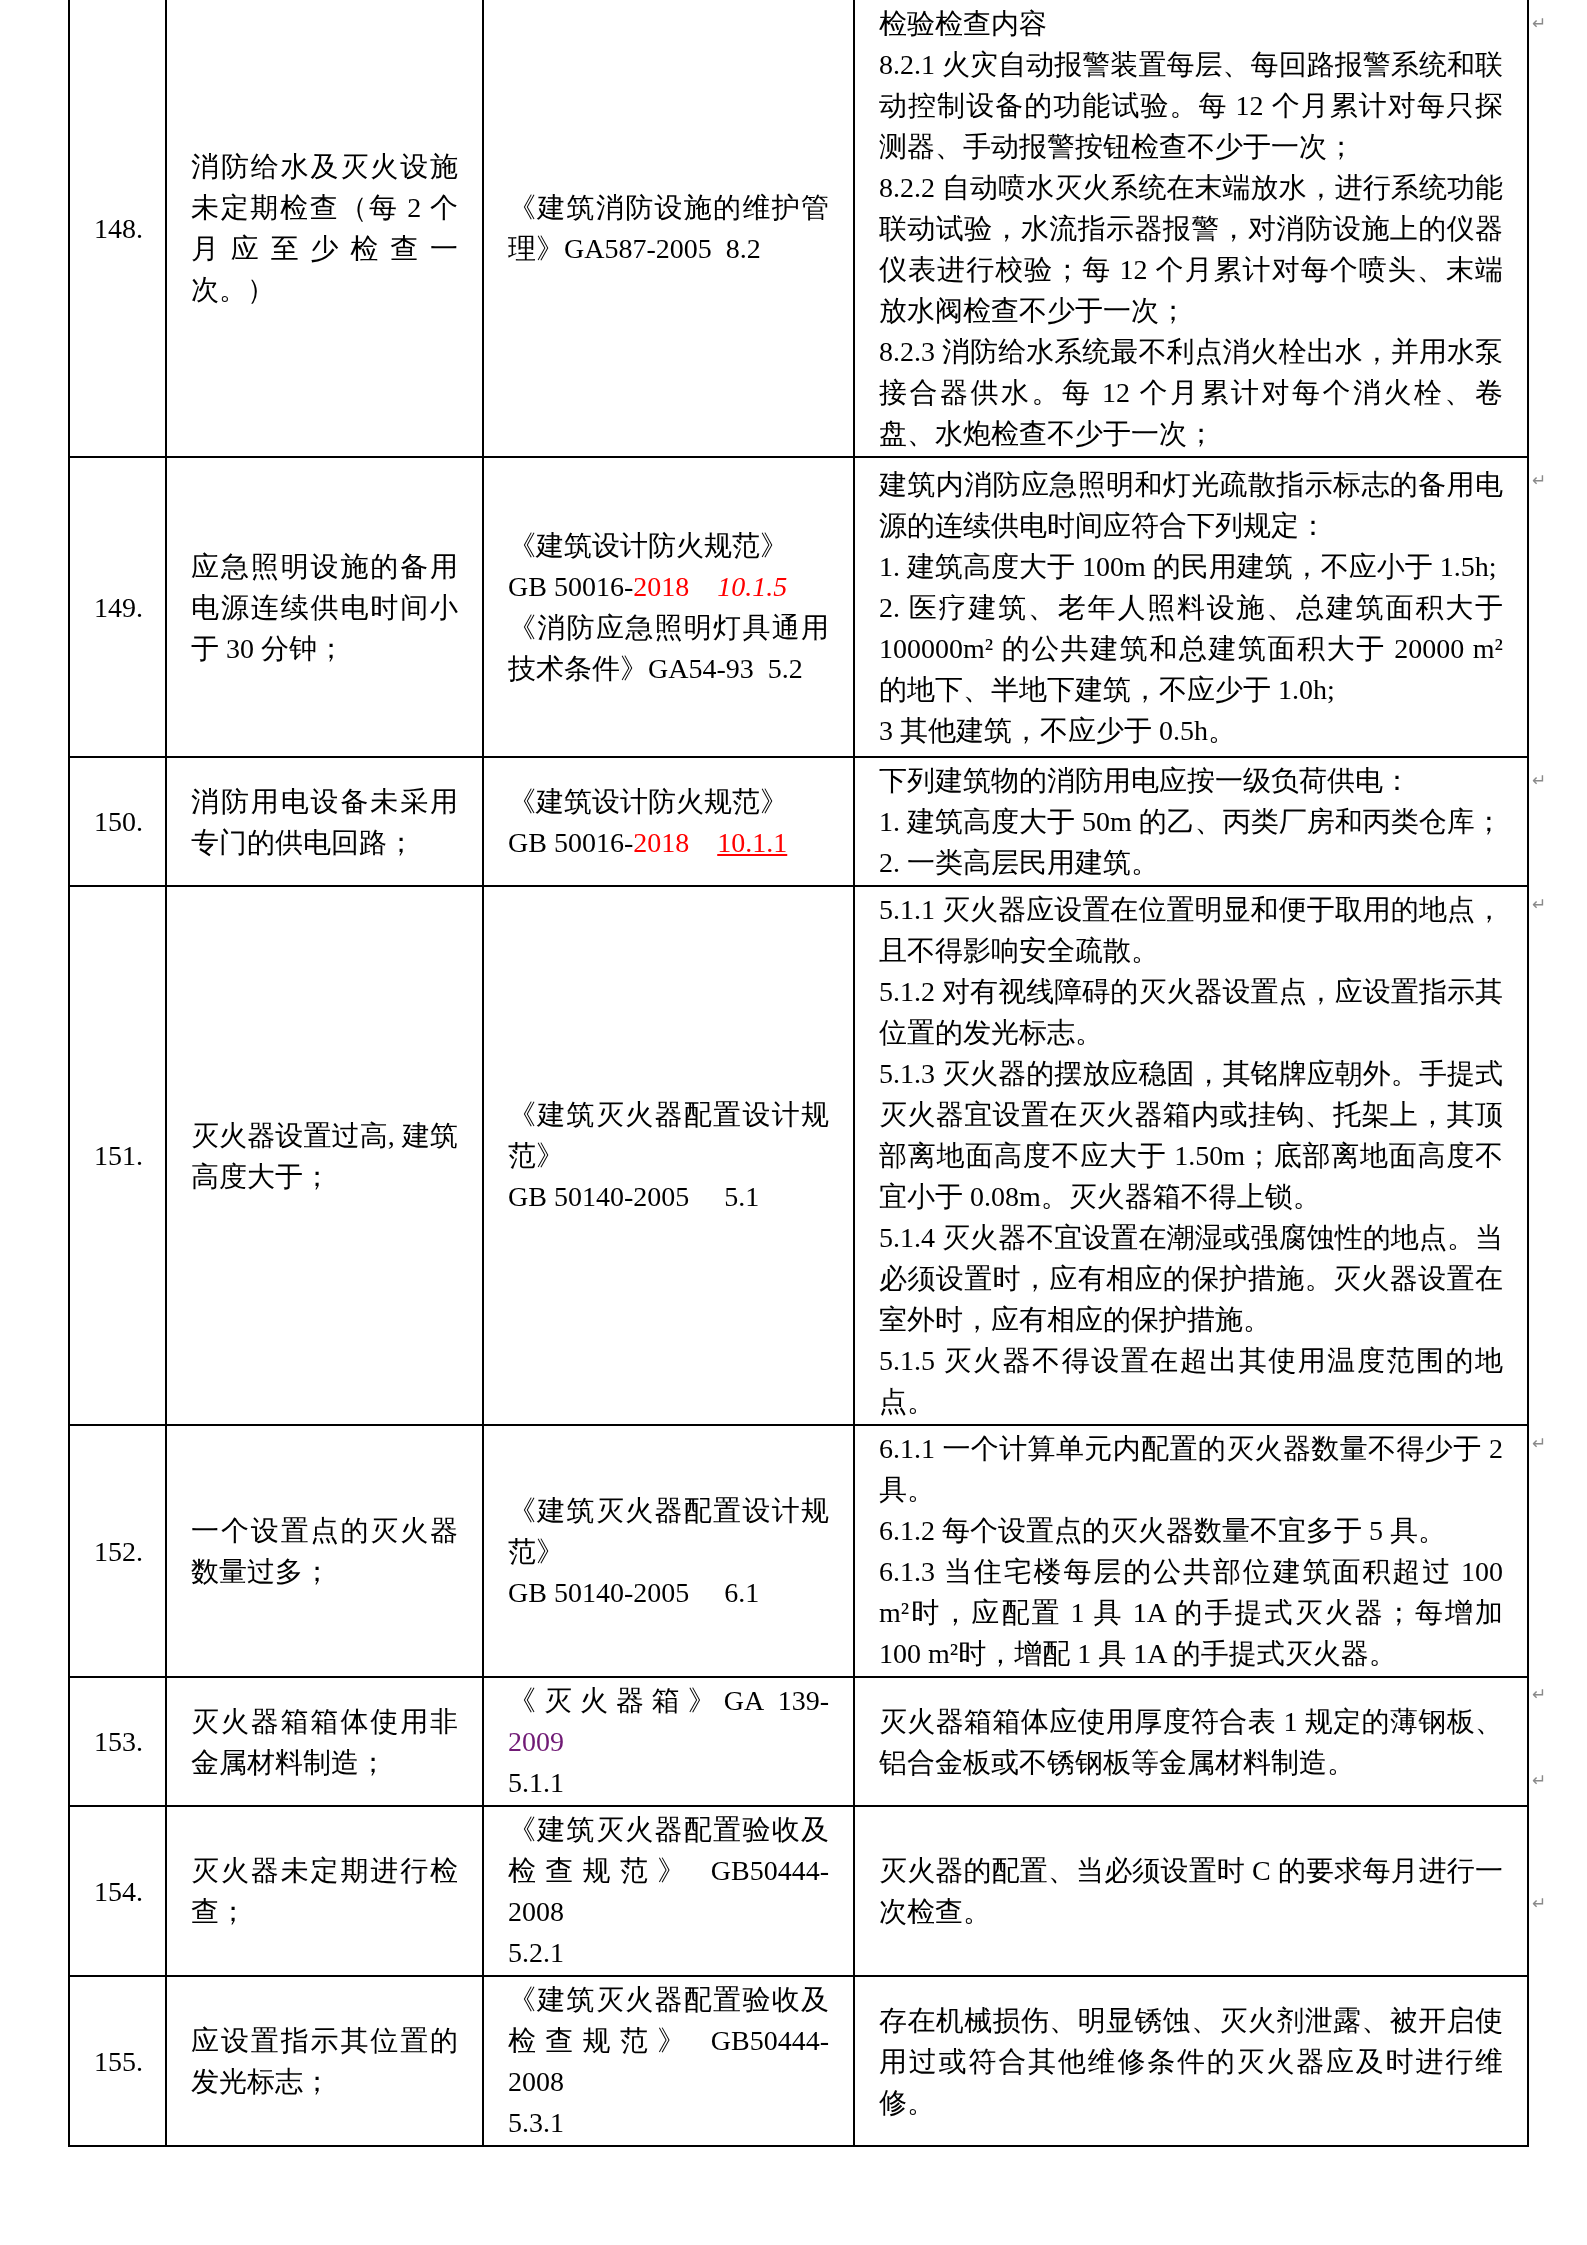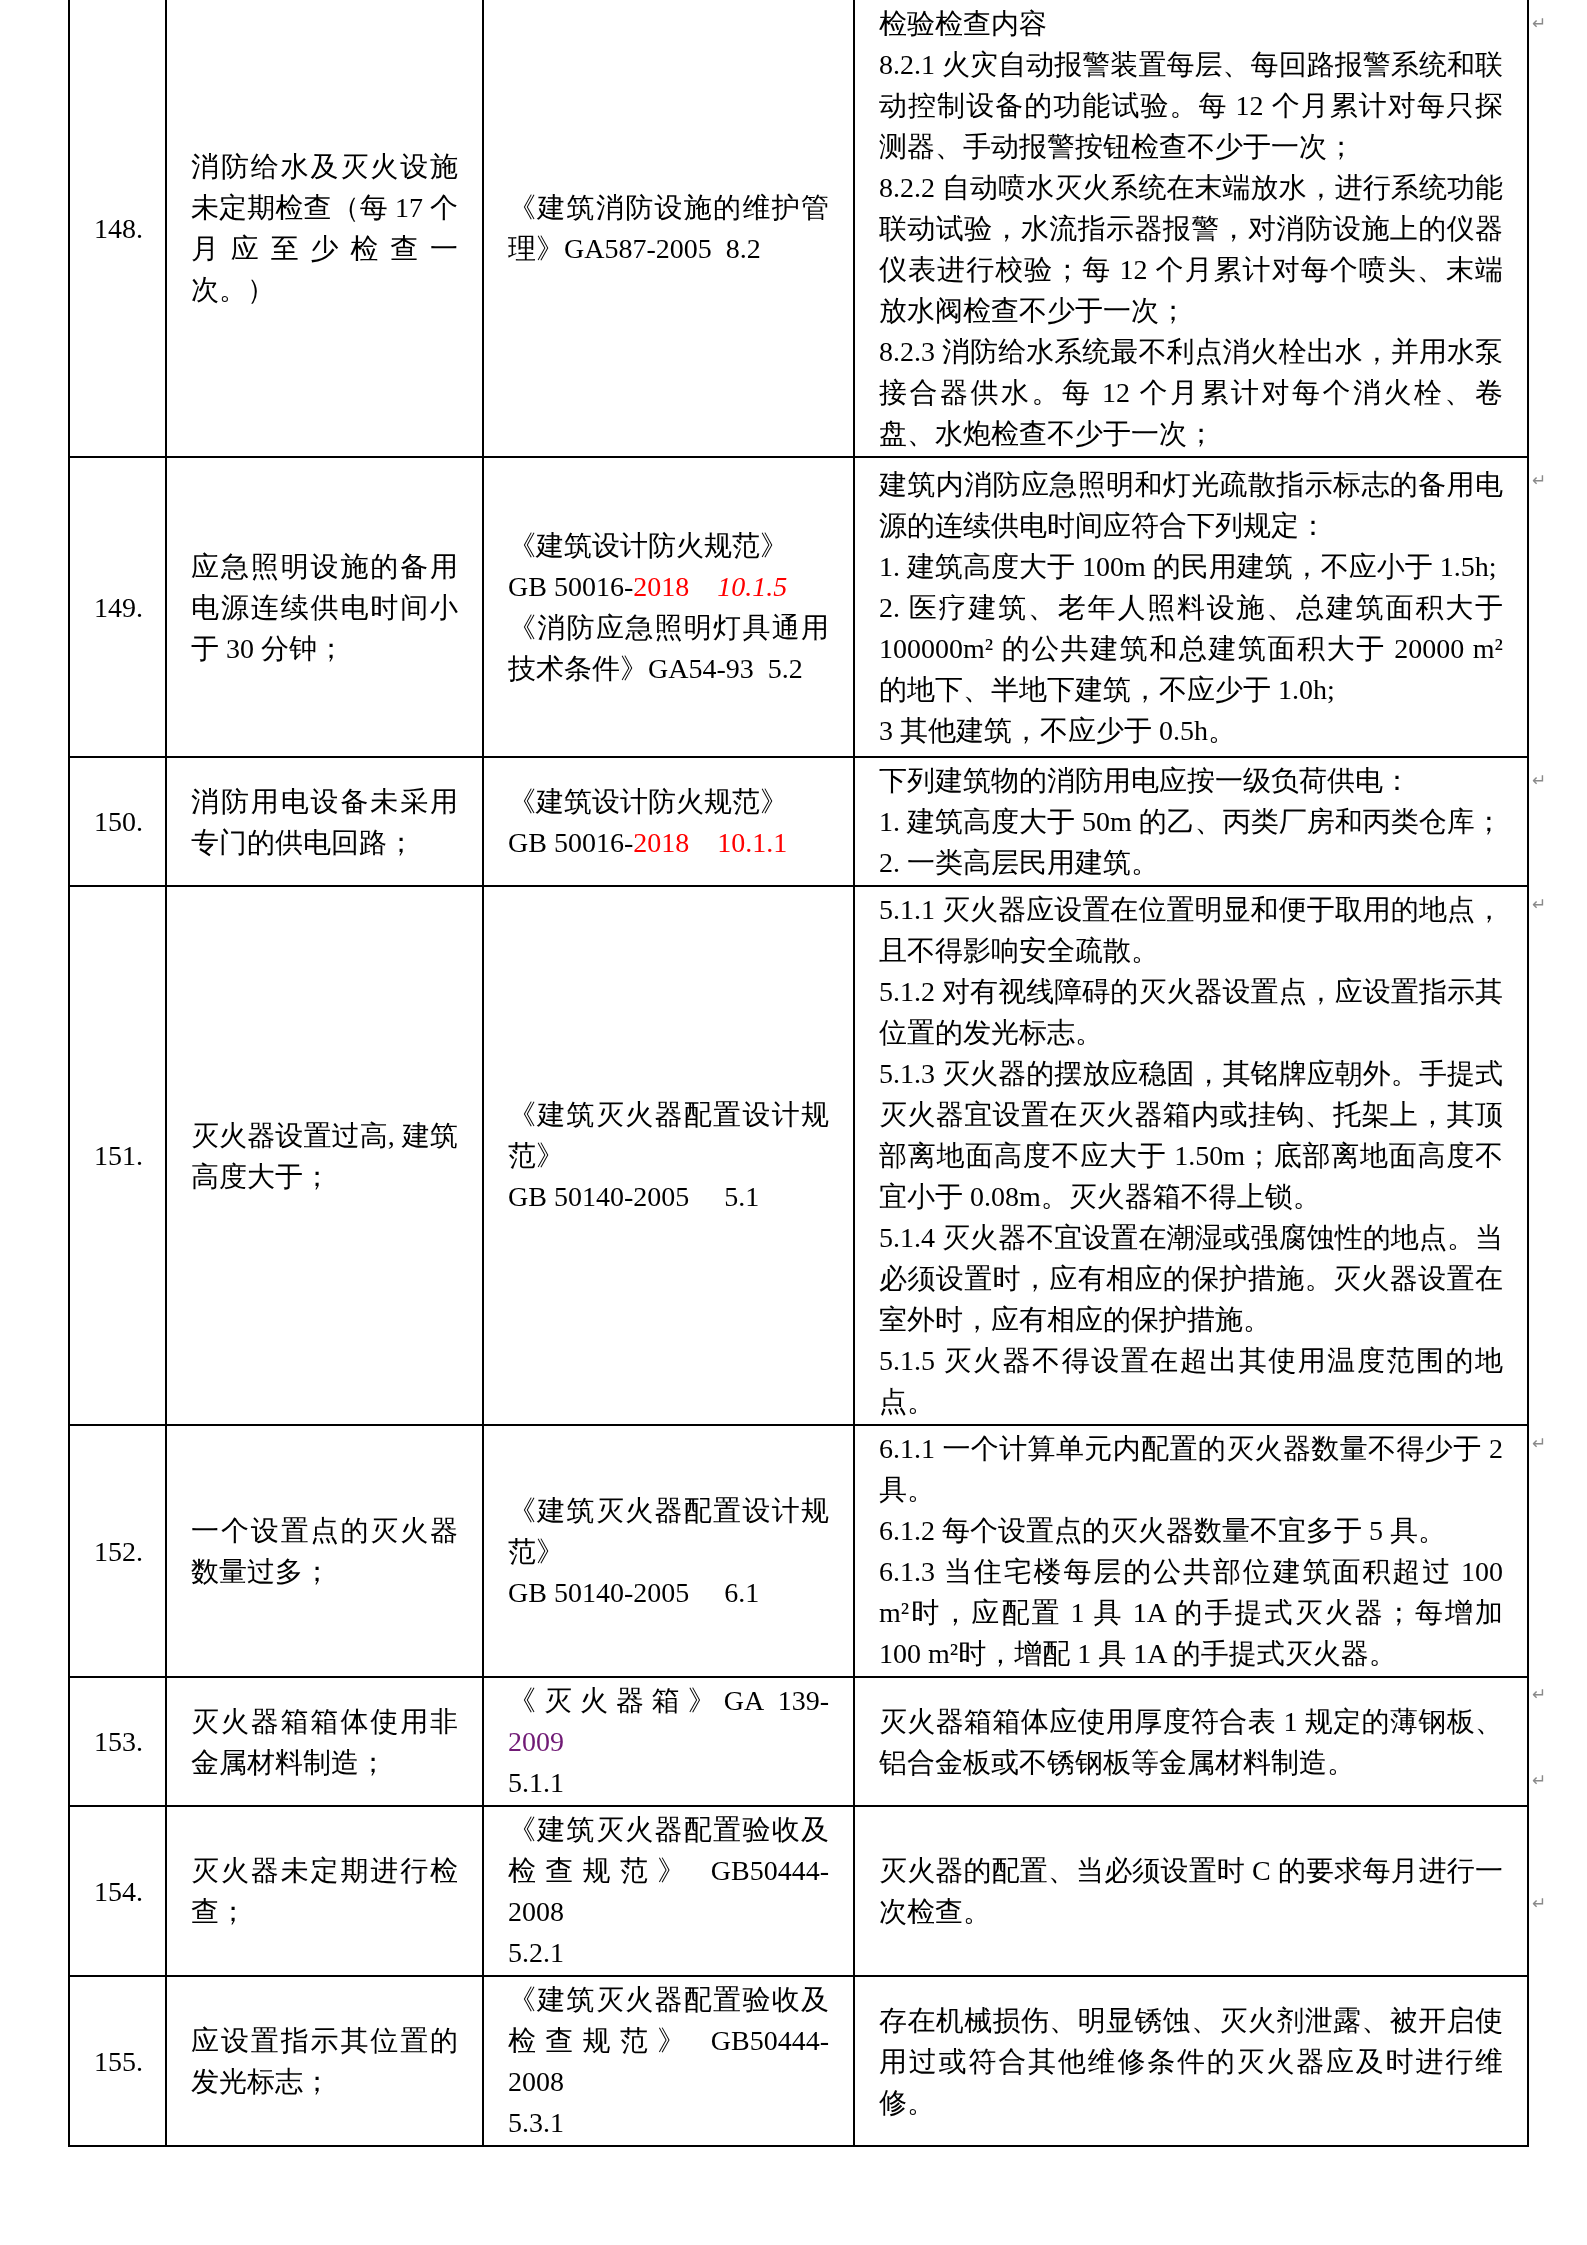--- a/index.html
+++ b/index.html
@@ -49,21 +49,21 @@
   <table class="reg">
     <colgroup>
       <col style="width:97px">
         <col style="width:317px">
         <col style="width:371px">
         <col style="width:674px">
     </colgroup>
     <tbody>
       <tr class="r0">
         <td class="c-num">148.</td>
-        <td class="c-viol">消防给水及灭火设施未定期检查（每 17 个月应至少检查一次。）</td>
+        <td class="c-viol">消防给水及灭火设施未定期检查（每 2 个月应至少检查一次。）</td>
         <td class="c-reg">
             <p><span>《建筑消防设施的维护管理》GA587-2005&nbsp;&nbsp;8.2</span></p>
           </td>
         <td class="c-body">
             <p><span>检验检查内容</span></p>
             <p><span>8.2.1 火灾自动报警装置每层、每回路报警系统和联动控制设备的功能试验。每 12 个月累计对每只探测器、手动报警按钮检查不少于一次；</span></p>
             <p><span>8.2.2 自动喷水灭火系统在末端放水，进行系统功能联动试验，水流指示器报警，对消防设施上的仪器仪表进行校验；每 12 个月累计对每个喷头、末端放水阀检查不少于一次；</span></p>
             <p><span>8.2.3 消防给水系统最不利点消火栓出水，并用水泵接合器供水。每 12 个月累计对每个消火栓、卷盘、水炮检查不少于一次；</span></p>
           </td>
       </tr>
@@ -80,21 +80,21 @@
             <p><span>1. 建筑高度大于 100m 的民用建筑，不应小于 1.5h;</span></p>
             <p><span>2. 医疗建筑、老年人照料设施、总建筑面积大于 100000m² 的公共建筑和总建筑面积大于 20000 m² 的地下、半地下建筑，不应少于 1.0h;</span></p>
             <p><span>3 其他建筑，不应少于 0.5h。</span></p>
           </td>
       </tr>
       <tr class="r2">
         <td class="c-num">150.</td>
         <td class="c-viol">消防用电设备未采用专门的供电回路；</td>
         <td class="c-reg">
             <p><span>《建筑设计防火规范》</span></p>
-            <p><span>GB 50016-</span><span style="color: rgb(255, 0, 0);">2018</span><span>&nbsp;&nbsp;&nbsp;&nbsp;</span><span style="color: rgb(255, 0, 0);">10.1.1</span></p>
+            <p><span>GB 50016-</span><span style="color: rgb(255, 0, 0);">2018</span><span>&nbsp;&nbsp;&nbsp;&nbsp;</span><span style="color: rgb(255, 0, 0); text-decoration: underline;">10.1.1</span></p>
           </td>
         <td class="c-body">
             <p><span>下列建筑物的消防用电应按一级负荷供电：</span></p>
             <p><span>1. 建筑高度大于 50m 的乙、丙类厂房和丙类仓库；</span></p>
             <p><span>2. 一类高层民用建筑。</span></p>
           </td>
       </tr>
       <tr class="r3">
         <td class="c-num">151.</td>
         <td class="c-viol">灭火器设置过高, 建筑高度大于；</td>

